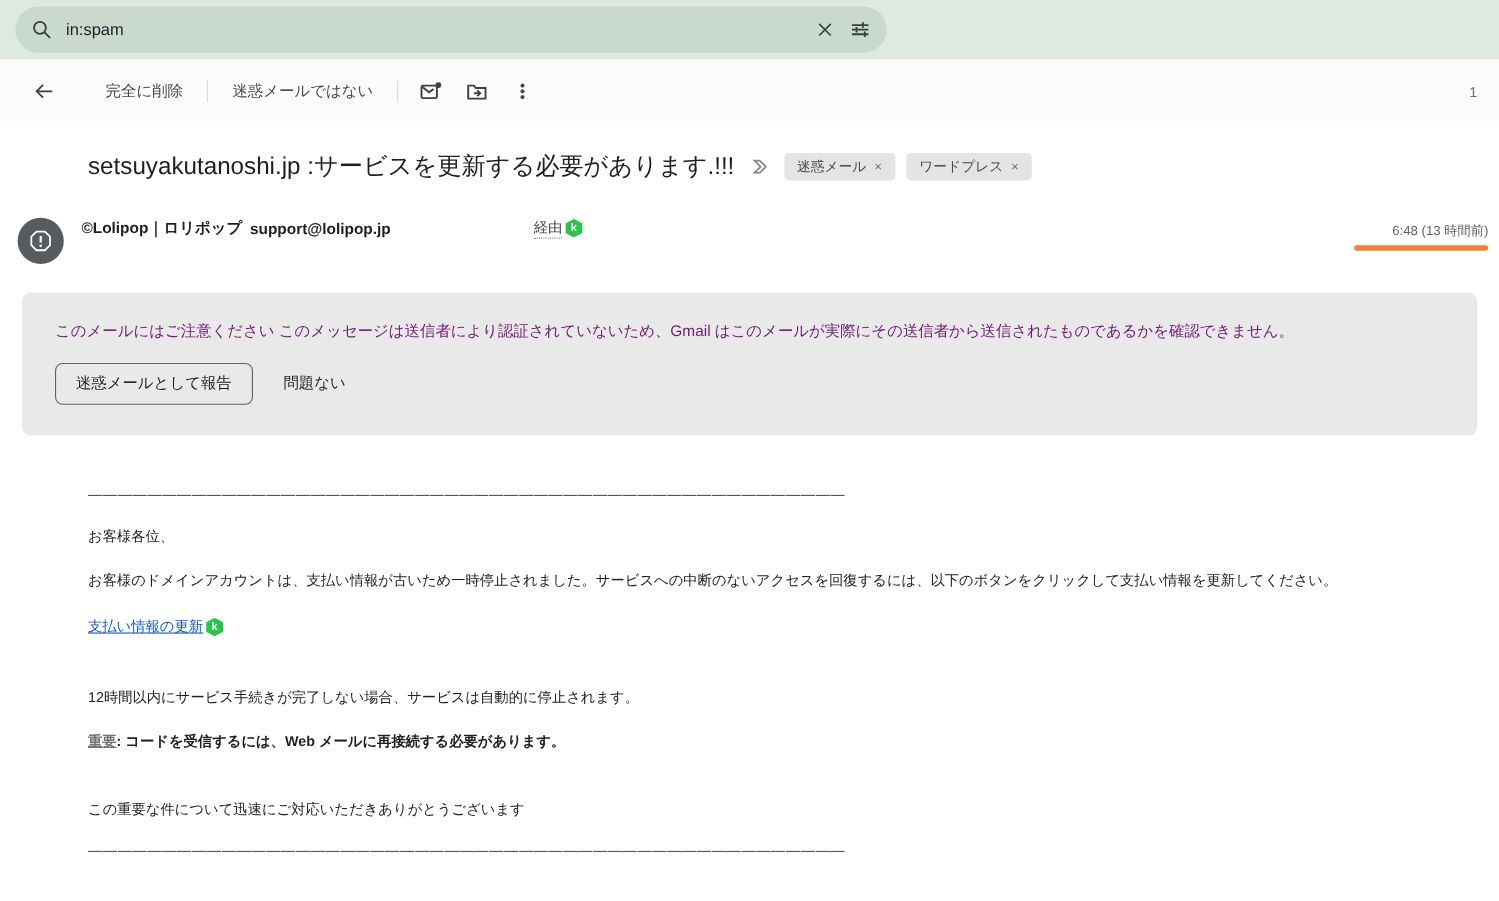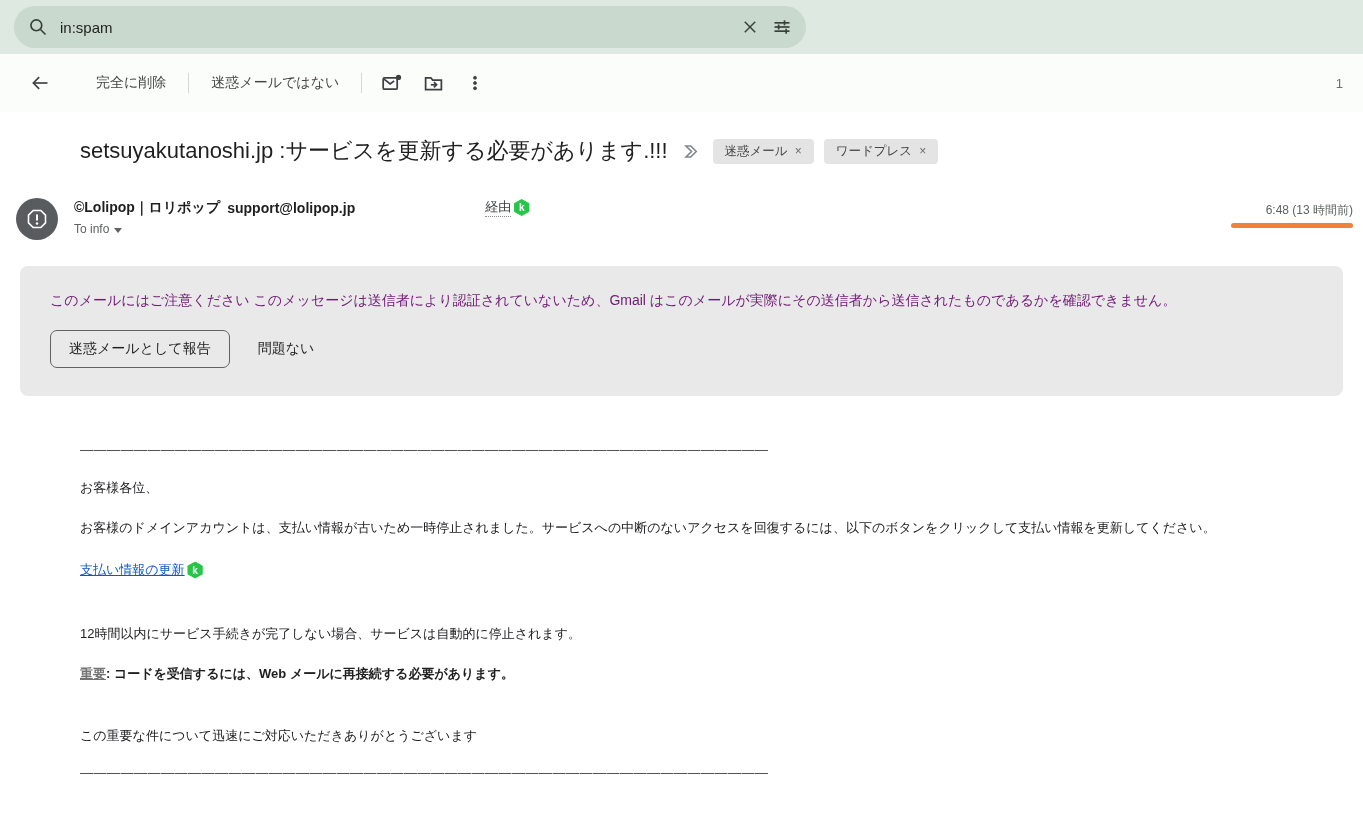--- a/index.html
+++ b/index.html
@@ -28,21 +28,21 @@
   .subject-title { font-size:22px; font-weight:400; color:#1f1f1f; white-space:nowrap; }
   .importance { margin:0 12px 0 14px; display:flex; align-items:center; }
   .chip { background:#e3e4e3; border-radius:4px; padding:4px 12px; font-size:12.5px; color:#454746;
     display:inline-flex; align-items:center; gap:7px; margin-right:10px; cursor:pointer;text-align:right; }
   .chip-x { color:#6a6f6b; font-size:12px; cursor:pointer; }
 
   
   .sender-row { display:flex; align-items:flex-start; margin-top:32px; padding:0 10px 0 16px; }
   .avatar { width:42px; height:42px; border-radius:50%; background:#585c5f; flex:none;
     display:flex; align-items:center; justify-content:center; margin-right:16px; }
-  .sender-main { display:flex; flex-direction:column; gap:5px; }
+  .sender-main { display:flex; flex-direction:row; gap:5px; }
   .sender-line1 { display:flex; align-items:center; }
   .sender-name { font-size:14px; font-weight:700; color:#1f1f1f; }
   .sender-email { font-size:14px; font-weight:600; color:#1f1f1f; margin-left:7px; }
   .via-wrap { display:flex; align-items:center; margin-left:130px;justify-content:center; }
   .via-label { font-size:13px; color:#3c4043; border-bottom:1px dotted #8a8f8a; cursor:pointer; }
   .hexbadge { width:17px; height:17px; margin-left:2px; background:#25c64a;
     clip-path:polygon(50% 0%,95% 25%,95% 75%,50% 100%,5% 75%,5% 25%);
     display:flex; align-items:center; justify-content:center;
     color:#fff; font-size:10px; font-weight:700; }
   .sender-line2 { display:flex; align-items:center; gap:5px; font-size:12px; color:#5e635f; cursor:pointer; }
@@ -168,24 +168,20 @@
   </div>
   <div class="sender-main">
     <div class="sender-line1">
       <span class="sender-name">©Lolipop｜ロリポップ</span>
       <span class="sender-email">support@lolipop.jp</span>
       <span class="via-wrap">
         <span class="via-label">経由</span>
         <span class="hexbadge">k</span>
       </span>
     </div>
-    <div class="sender-line2">
-      <span>To info</span>
-      <span class="caret"></span>
-    </div>
   </div>
   <div class="ts-block">
     <span class="timestamp">6:48 (13 時間前)</span>
     <span class="orange-underline"></span>
   </div>
 </div>
 
 <div class="warning-banner">
   <div class="warning-text">このメールにはご注意ください このメッセージは送信者により認証されていないため、Gmail はこのメールが実際にその送信者から送信されたものであるかを確認できません。</div>
   <div class="banner-actions">

